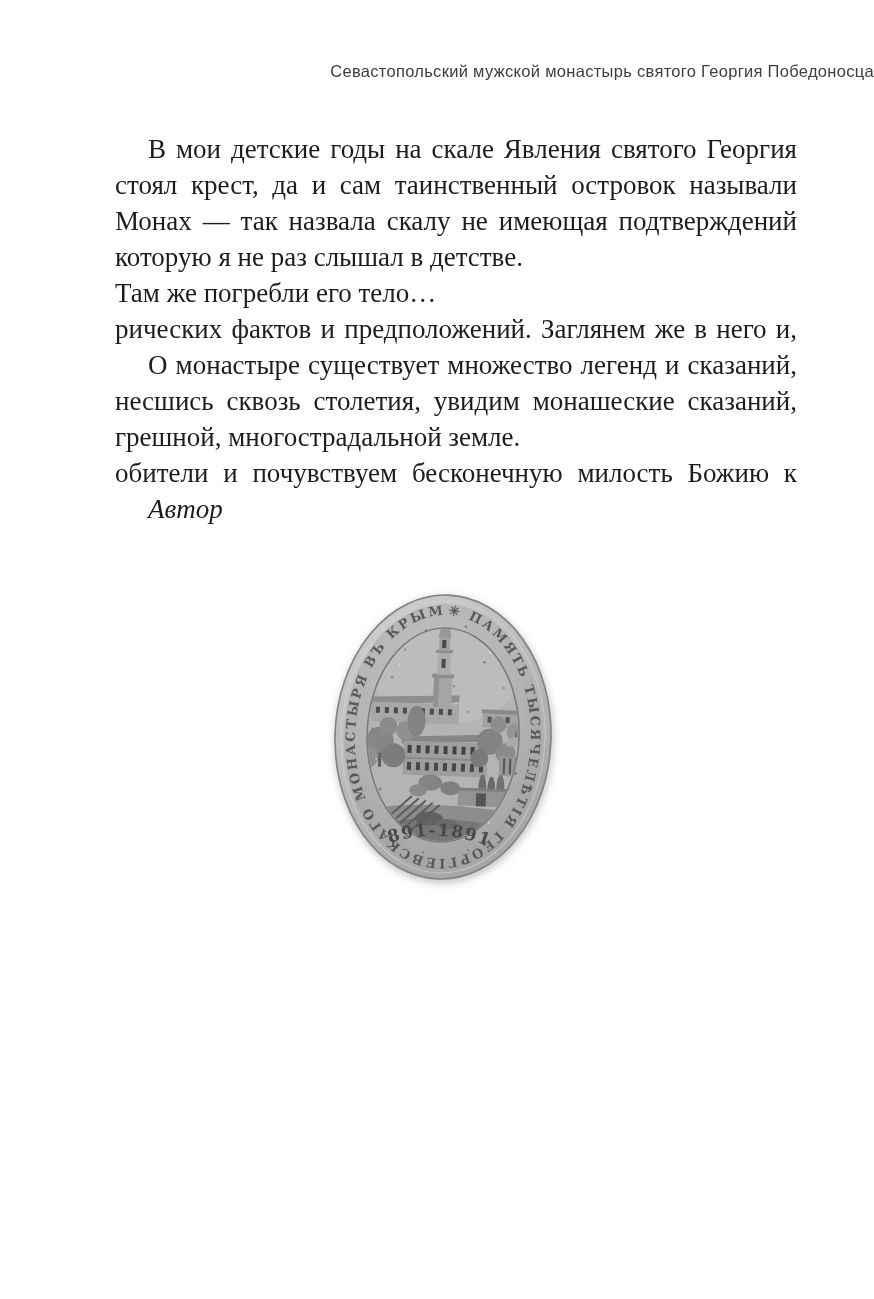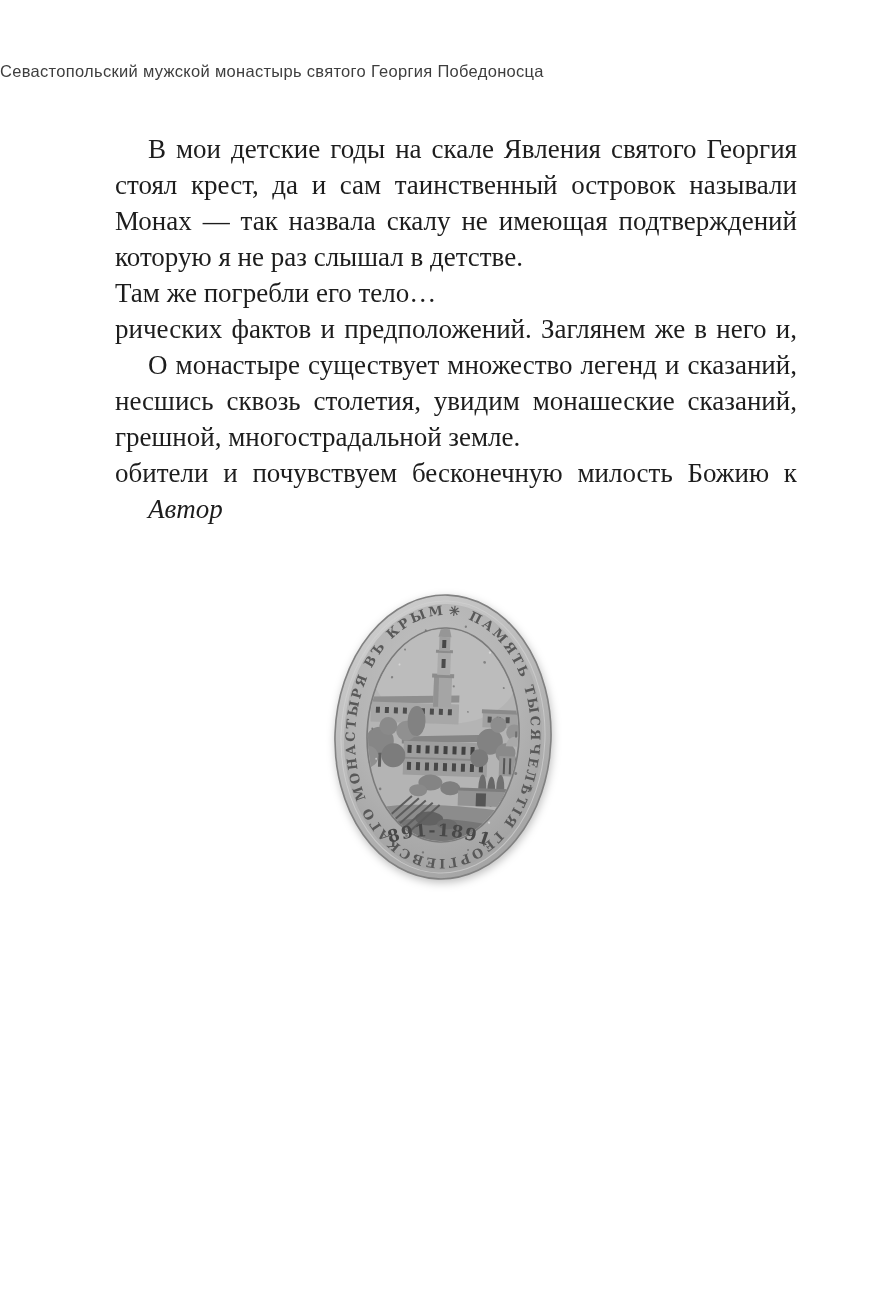--- a/index.html
+++ b/index.html
@@ -1,21 +1,21 @@
 <!DOCTYPE html>
 <html><head>
 <meta charset="utf-8">
 <style>
   html,body{margin:0;padding:0;}
   body{background:#ffffff;font-family:"Liberation Serif","DejaVu Serif",serif;}
   .page{position:relative;width:874px;height:1299px;background:#ffffff;overflow:hidden;}
 
   .running-header{
     position:absolute;top:60px;left:0;width:874px;
-    text-align:left;
+    text-align:right;
     font-family:"Liberation Sans","DejaVu Sans",sans-serif;
     font-size:16.5px;line-height:22px;color:#3e3e3e;letter-spacing:.3px;
   }
 
   .textcol{
     position:absolute;left:115px;top:131px;width:682px;
     color:#1d1d1d;
   }
   .line{
     font-size:27px;line-height:36px;height:36px;

